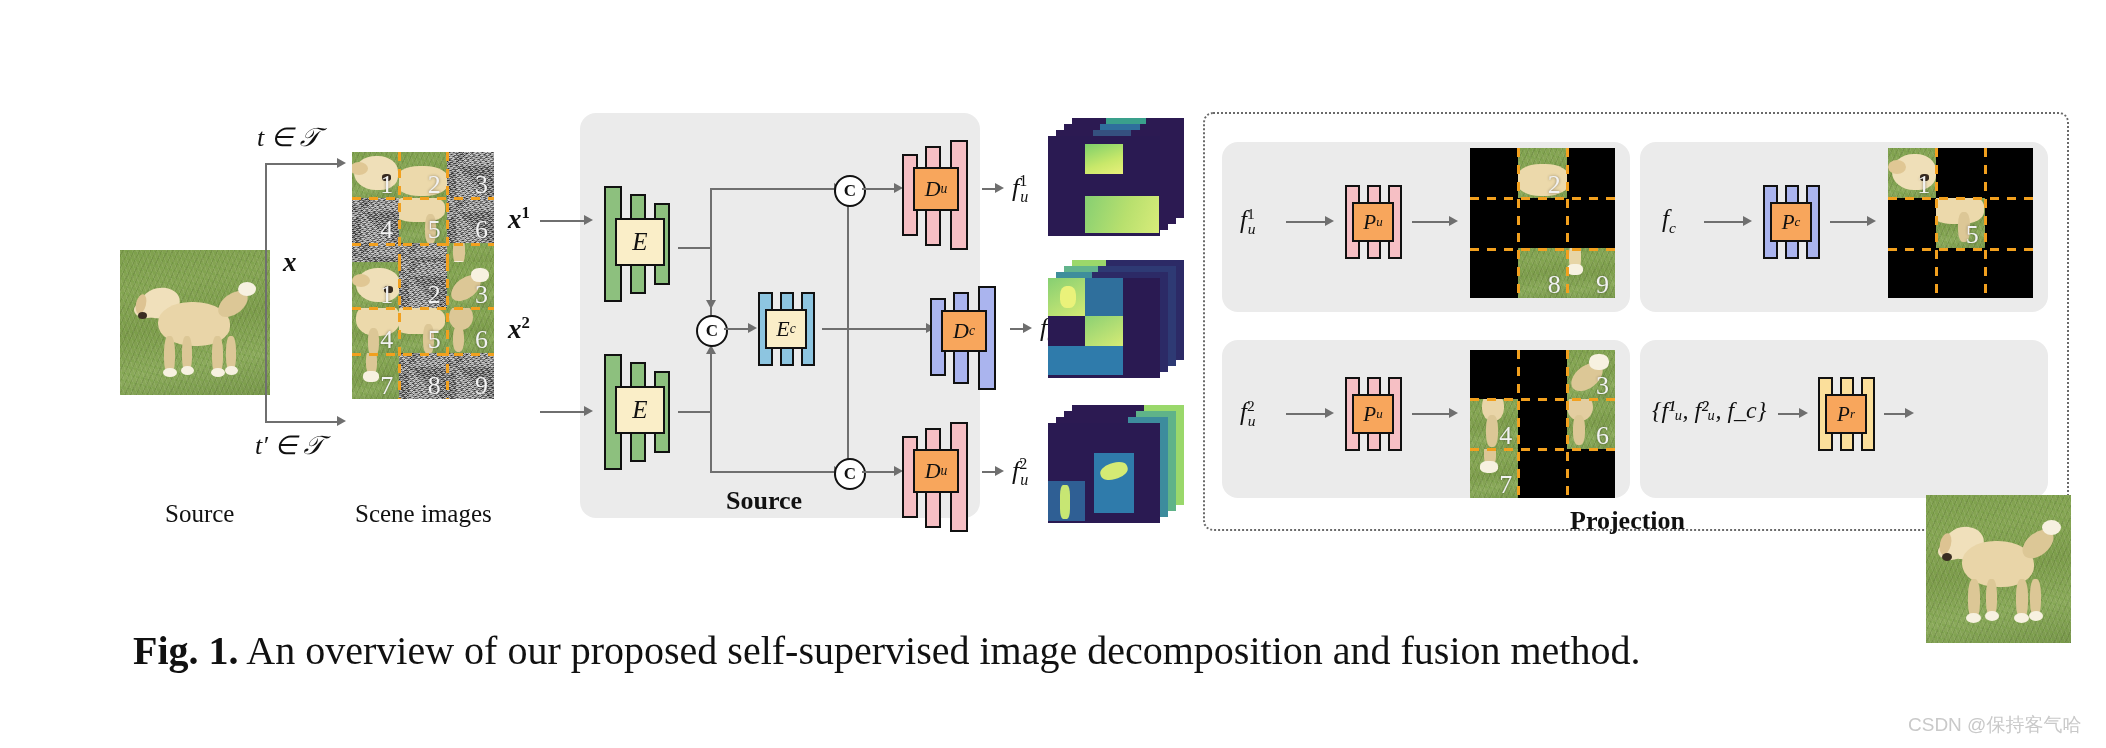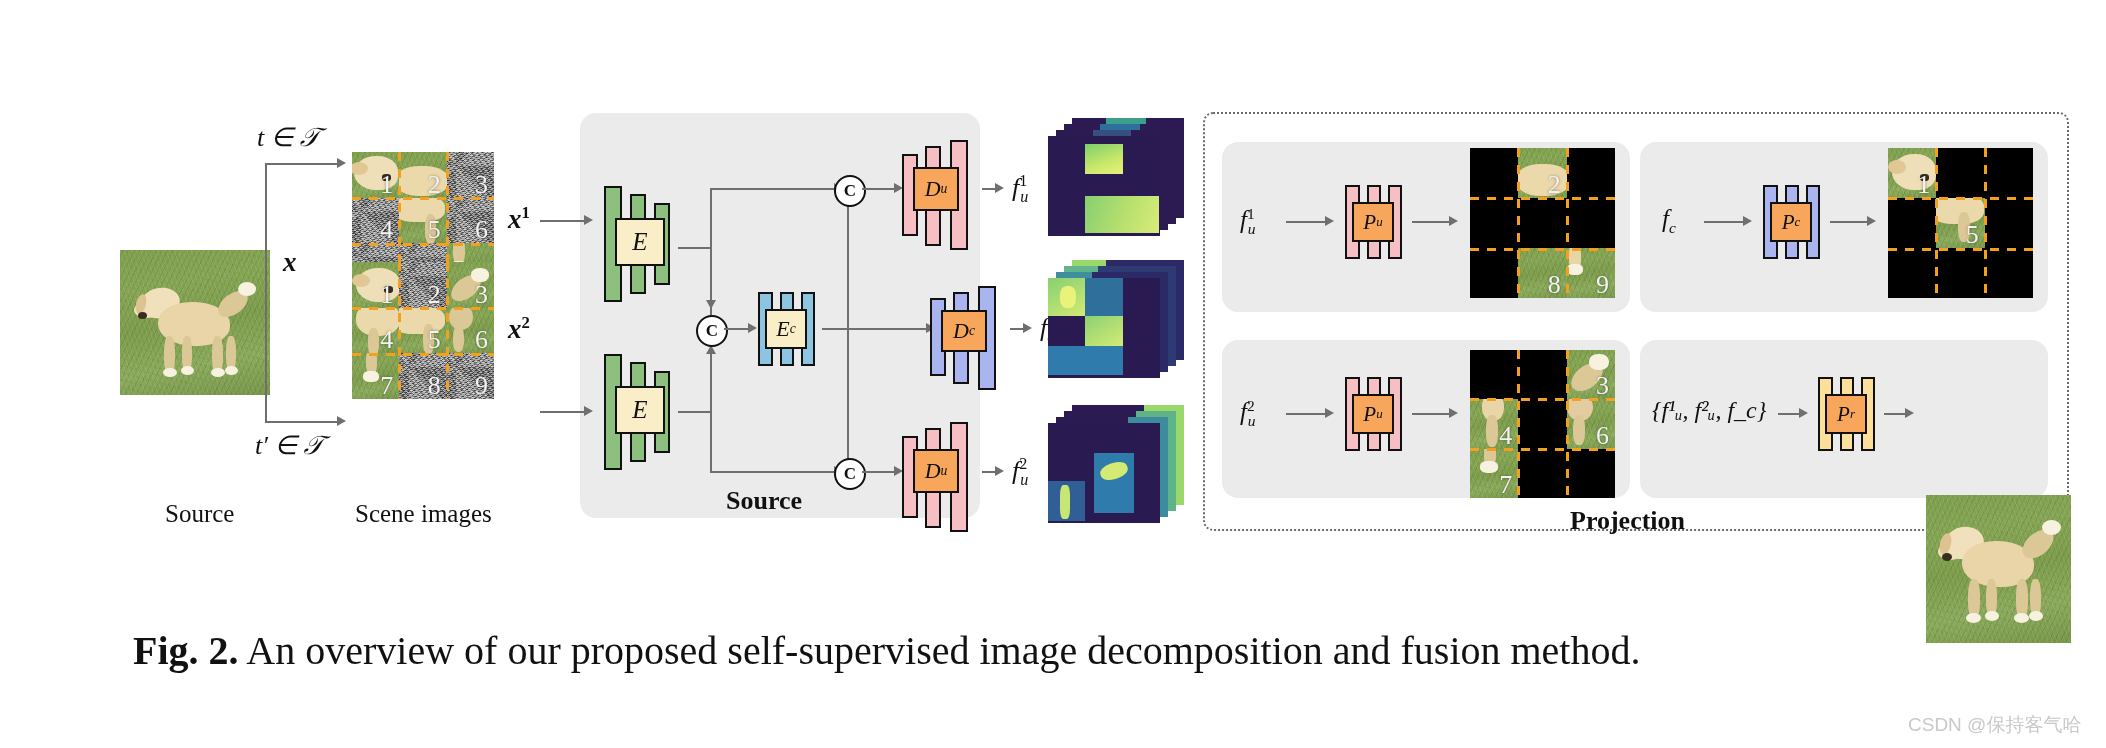--- a/index.html
+++ b/index.html
@@ -587,16 +587,16 @@
     <i class="wh" style="left:40px;top:118px;width:15px;height:10px;"></i>
     <i class="wh" style="left:59px;top:116px;width:14px;height:10px;"></i>
     <i class="wh" style="left:88px;top:118px;width:15px;height:10px;"></i>
     <i class="wh" style="left:103px;top:116px;width:14px;height:10px;"></i>
     <i style="left:14px;top:38px;width:11px;height:22px;background:#ddc392;border-radius:50%;transform:rotate(14deg);"></i>
     <i style="left:16px;top:58px;width:10px;height:8px;background:#3a2d22;"></i>
   </div>
 </div>
 
 <div class="caption" style="left:133px;top:625px;width:1880px;">
-  <b>Fig. 2.</b>
+  <b>Fig. 1.</b>
   <span>An overview of our proposed self-supervised image decomposition and fusion method.</span>
 </div>
 <div class="wm" style="left:1908px;top:712px;">CSDN @保持客气哈</div>
 
 </body></html>

